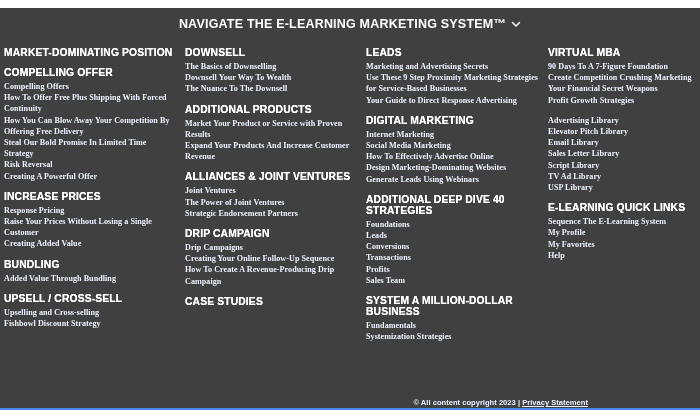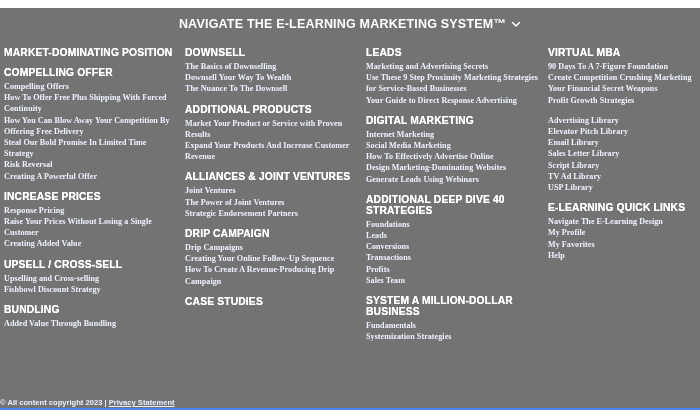--- a/index.html
+++ b/index.html
@@ -4,21 +4,21 @@
   <style>
     html, body { margin: 0; padding: 0; }
     body {
       width: 700px; height: 420px; overflow: hidden;
       background: #ffffff;
       font-family: "Liberation Sans", "DejaVu Sans", sans-serif;
     }
     .nav {
       position: absolute; top: 8px; left: 0;
       width: 700px; height: 401px;
-      background: #737373;
+      background: #404040;
       color: #ffffff;
     }
     .nav-header {
       position: absolute; top: 9px; left: 0; width: 700px;
       text-align: center;
       font-weight: bold; font-size: 12.5px; letter-spacing: 0.2px;
       display: flex; justify-content: center; align-items: center; gap: 5px;
     }
     .nav-header .chev { display: inline-block; width: 10px; height: 10px; }
     .columns { position: absolute; top: 39px; left: 0; width: 700px; }
@@ -34,21 +34,21 @@
       color: #ffffff; cursor: pointer;
       text-shadow: 0 0 0.3px #ffffff;
     }
     .link {
       display: block; font-size: 8.1px; line-height: 11.2px;
       color: #eef3ff; text-decoration: none; cursor: pointer;
       font-weight: bold; letter-spacing: 0.05px; font-family: Liberation Serif, serif;
     }
     .footer {
       position: absolute; top: 390px; left: 0; width: 588px;
-      text-align: left; font-size: 7.6px; color: #eaf0ff; font-weight: bold;
+      text-align: right; font-size: 7.6px; color: #eaf0ff; font-weight: bold;
     }
     .footer .privacy { text-decoration: underline; cursor: pointer; color: #eaf0ff; }
     .bottom-line {
       position: absolute; top: 408px; left: 0; width: 700px; height: 2px;
       background: #4a86f0;
     }
   </style>
 </head>
 <body>
 
@@ -74,27 +74,27 @@
           <a class="link">Risk Reversal</a>
           <a class="link">Creating A Powerful Offer</a>
         </div>
         <div class="section">
           <div class="section-title">INCREASE PRICES</div>
           <a class="link">Response Pricing</a>
           <a class="link">Raise Your Prices Without Losing a Single Customer</a>
           <a class="link">Creating Added Value</a>
         </div>
         <div class="section">
+          <div class="section-title">BUNDLING</div>
+          <a class="link">Added Value Through Bundling</a>
+        </div>
+        <div class="section">
           <div class="section-title">UPSELL / CROSS-SELL</div>
           <a class="link">Upselling and Cross-selling</a>
           <a class="link">Fishbowl Discount Strategy</a>
-        </div>
-        <div class="section">
-          <div class="section-title">BUNDLING</div>
-          <a class="link">Added Value Through Bundling</a>
         </div>
       </div>
       <div class="col col-2">
         <div class="section">
           <div class="section-title">DOWNSELL</div>
           <a class="link">The Basics of Downselling</a>
           <a class="link">Downsell Your Way To Wealth</a>
           <a class="link">The Nuance To The Downsell</a>
         </div>
         <div class="section">
@@ -160,21 +160,21 @@
           <a class="link">Advertising Library</a>
           <a class="link">Elevator Pitch Library</a>
           <a class="link">Email Library</a>
           <a class="link">Sales Letter Library</a>
           <a class="link">Script Library</a>
           <a class="link">TV Ad Library</a>
           <a class="link">USP Library</a>
         </div>
         <div class="section">
           <div class="section-title">E-LEARNING QUICK LINKS</div>
-          <a class="link">Navigate The E-Learning Design</a>
+          <a class="link">Sequence The E-Learning System</a>
           <a class="link">My Profile</a>
           <a class="link">My Favorites</a>
           <a class="link">Help</a>
         </div>
       </div>
     </div>
 
   <div class="footer">
     <span>© All content copyright 2023 | </span><a class="privacy">Privacy Statement</a>
   </div>

